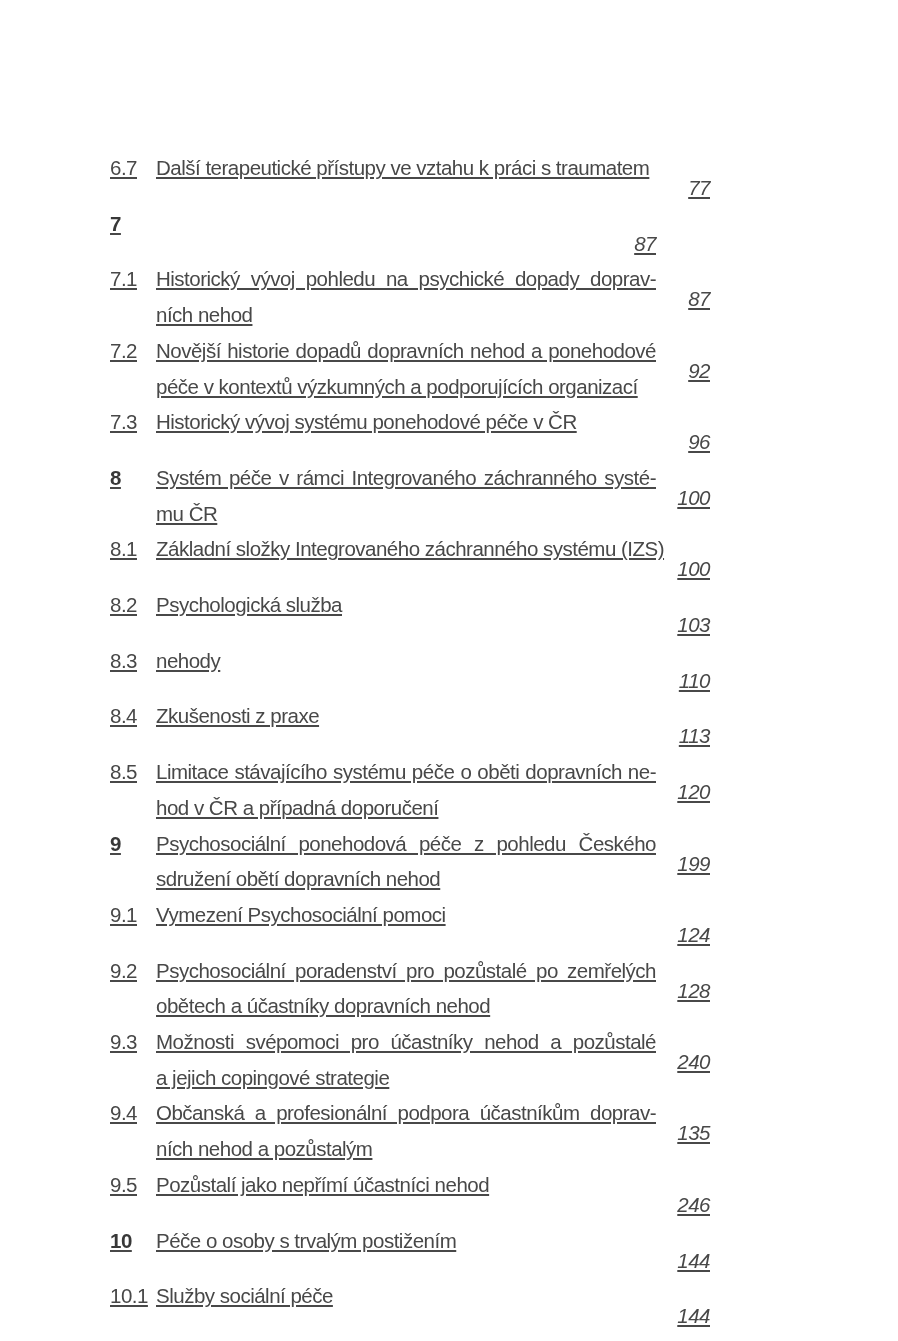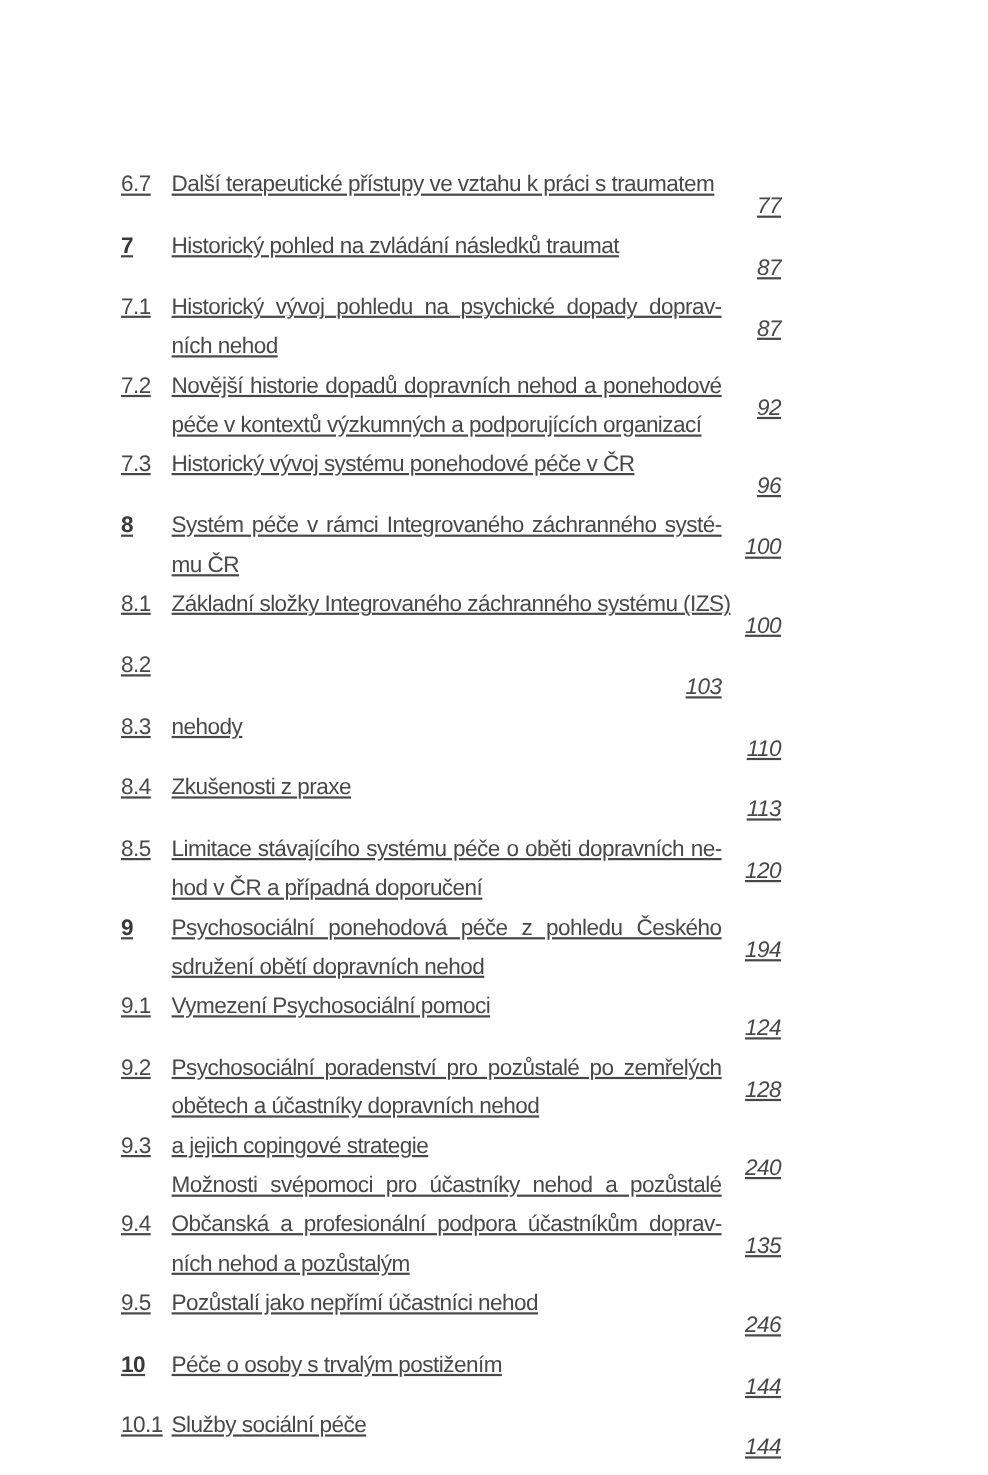--- a/index.html
+++ b/index.html
@@ -56,23 +56,20 @@
   <div class="row">
     <div class="num">6.7</div>
     <div class="title">
           <div class="line">Další terapeutické přístupy ve vztahu k práci s traumatem</div>
         </div>
     <div class="pg">77</div>
   </div>
 
   <div class="row chapter">
     <div class="num">7</div>
-    <div class="title">
-          <div class="line">Historický pohled na zvládání následků traumat</div>
-        </div>
     <div class="pg">87</div>
   </div>
 
   <div class="row">
     <div class="num">7.1</div>
     <div class="title">
           <div class="line justify">Historický vývoj pohledu na psychické dopady doprav-</div>
           <div class="line">ních nehod</div>
         </div>
     <div class="pg">87</div>
@@ -107,20 +104,23 @@
   <div class="row">
     <div class="num">8.1</div>
     <div class="title">
           <div class="line">Základní složky Integrovaného záchranného systému (IZS)</div>
         </div>
     <div class="pg">100</div>
   </div>
 
   <div class="row">
     <div class="num">8.2</div>
+    <div class="title">
+          <div class="line">Psychologická služba</div>
+        </div>
     <div class="pg">103</div>
   </div>
 
   <div class="row">
     <div class="num">8.3</div>
     <div class="title">
           <div class="line">nehody</div>
         </div>
     <div class="pg">110</div>
   </div>
@@ -141,21 +141,21 @@
         </div>
     <div class="pg">120</div>
   </div>
 
   <div class="row chapter">
     <div class="num">9</div>
     <div class="title">
           <div class="line justify">Psychosociální ponehodová péče z pohledu Českého</div>
           <div class="line">sdružení obětí dopravních nehod</div>
         </div>
-    <div class="pg">194</div>
+    <div class="pg">199</div>
   </div>
 
   <div class="row">
     <div class="num">9.1</div>
     <div class="title">
           <div class="line">Vymezení Psychosociální pomoci</div>
         </div>
     <div class="pg">124</div>
   </div>
 
@@ -164,22 +164,22 @@
     <div class="title">
           <div class="line justify">Psychosociální poradenství pro pozůstalé po zemřelých</div>
           <div class="line">obětech a účastníky dopravních nehod</div>
         </div>
     <div class="pg">128</div>
   </div>
 
   <div class="row">
     <div class="num">9.3</div>
     <div class="title">
+          <div class="line justify">Možnosti svépomoci pro účastníky nehod a pozůstalé</div>
           <div class="line">a jejich copingové strategie</div>
-          <div class="line justify">Možnosti svépomoci pro účastníky nehod a pozůstalé</div>
         </div>
     <div class="pg">240</div>
   </div>
 
   <div class="row">
     <div class="num">9.4</div>
     <div class="title">
           <div class="line justify">Občanská a profesionální podpora účastníkům doprav-</div>
           <div class="line">ních nehod a pozůstalým</div>
         </div>

